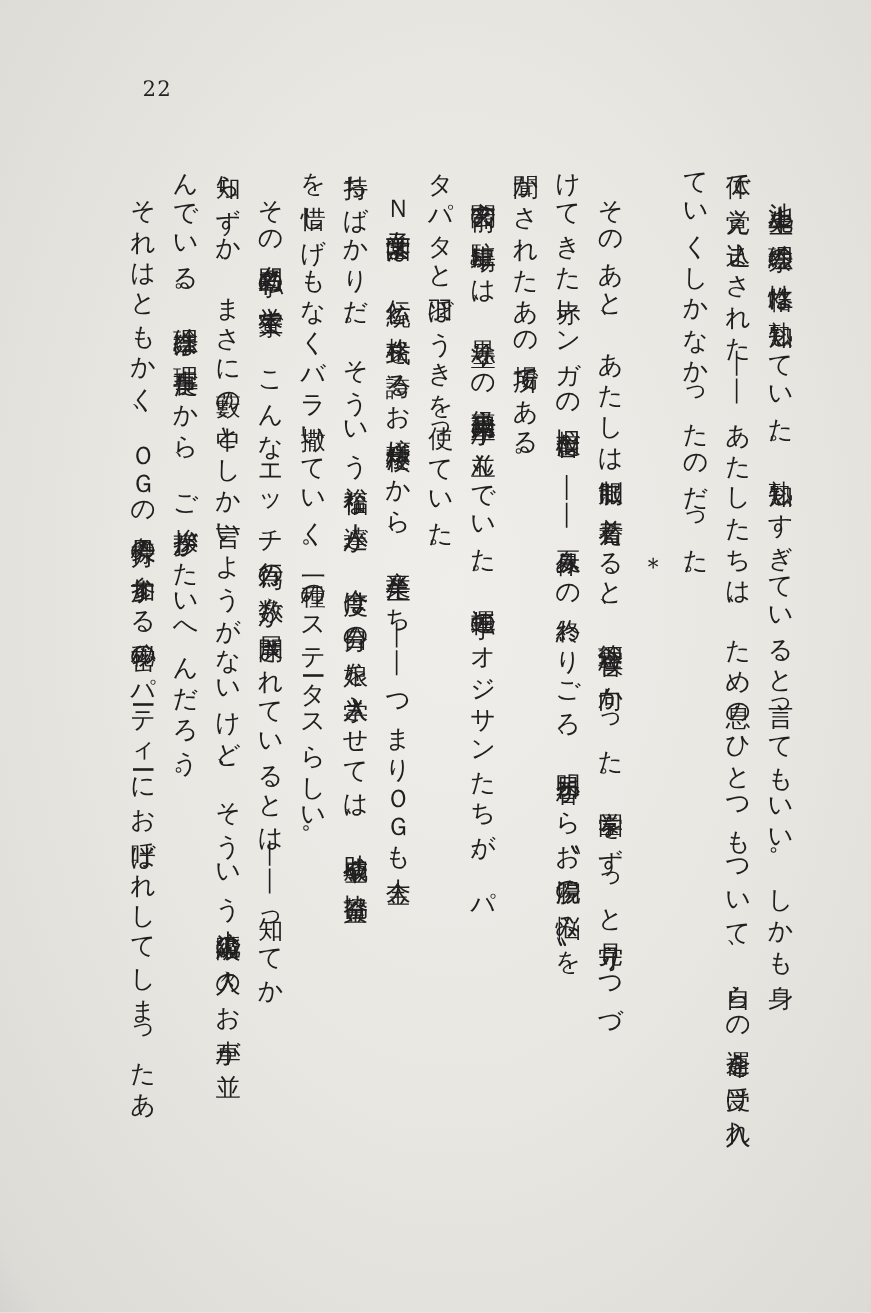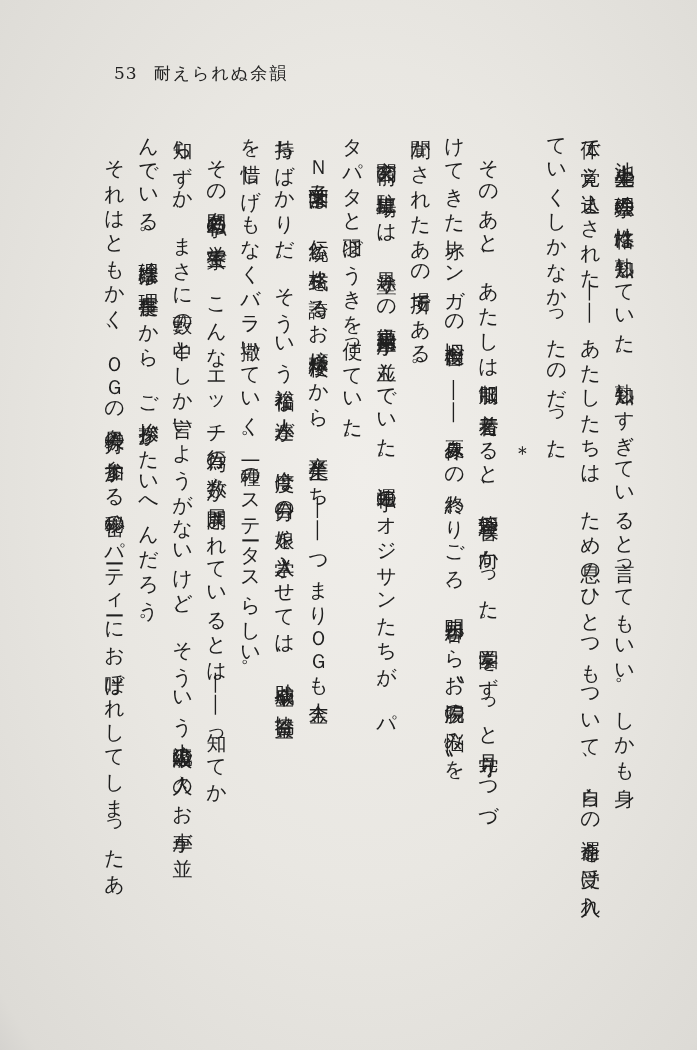--- a/index.html
+++ b/index.html
@@ -38,22 +38,21 @@
   }
   .text-block p.indent { text-indent: 22.2px; }
   .text-block p.star   { text-indent: 308px; letter-spacing: 0; }
 </style>
 </head>
 <body>
 
 <div class="paper"></div>
 
 <header class="page-header">
-  <span>53</span>
-  <span class="running-title">耐えられぬ余韻</span>
+  <span>22</span>
 </header>
 
 <main class="text-block" id="text-block">
     <p class="indent">池上先生や絵理奈の性格は熟知していた。熟知しすぎていると言ってもいい。しかも身</p>
     <p>体で覚え込まされた――あたしたちは、ため息のひとつもついて、自らの運命を受け入れ</p>
     <p>ていくしかなかったのだった。</p>
     <p class="star">＊</p>
     <p class="indent">そのあと、あたしは制服に着替えると、管理校舎へ向かった。学園をずっと見守りつづ</p>
     <p>けてきた赤レンガの旧校舎だ。――夏休みの終わりごろ、明日香から〝お浣腸の悩み〟を</p>
     <p>聞かされたあの場所である。</p>

